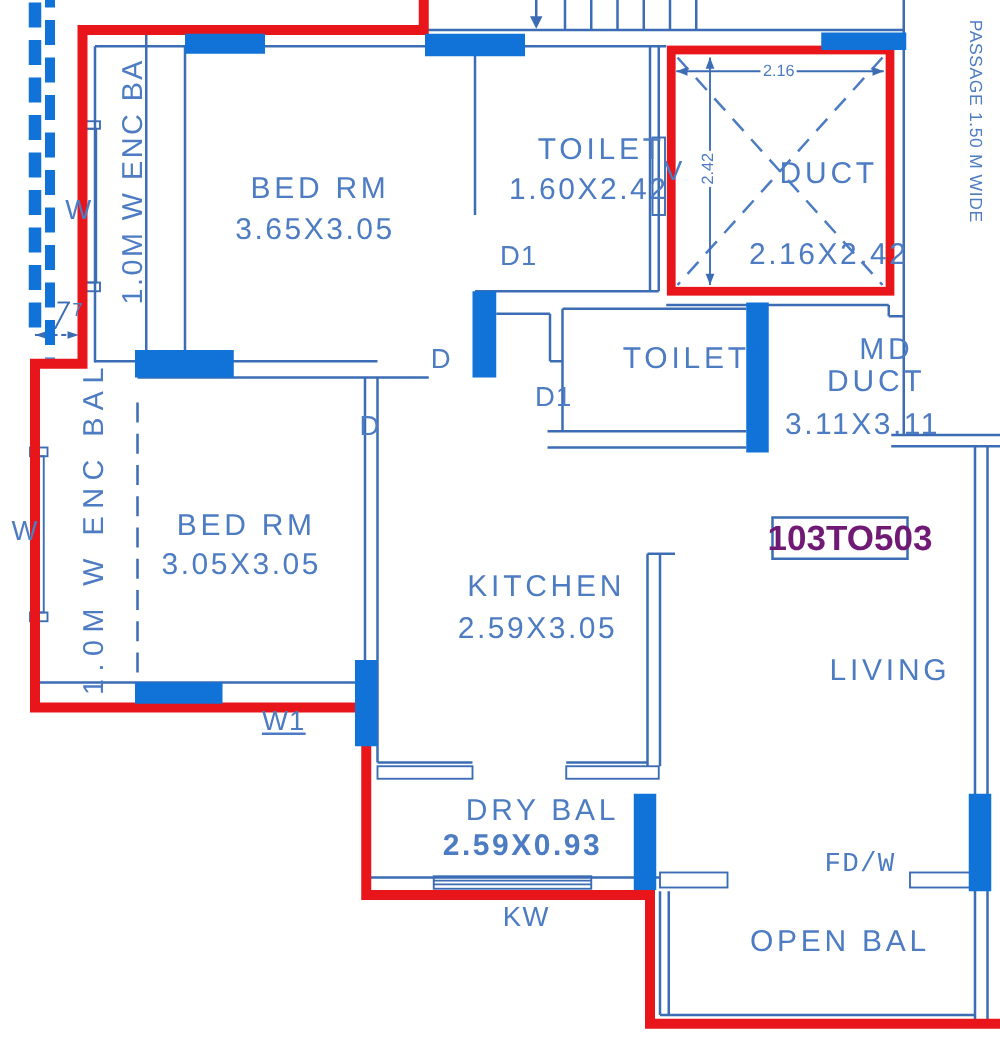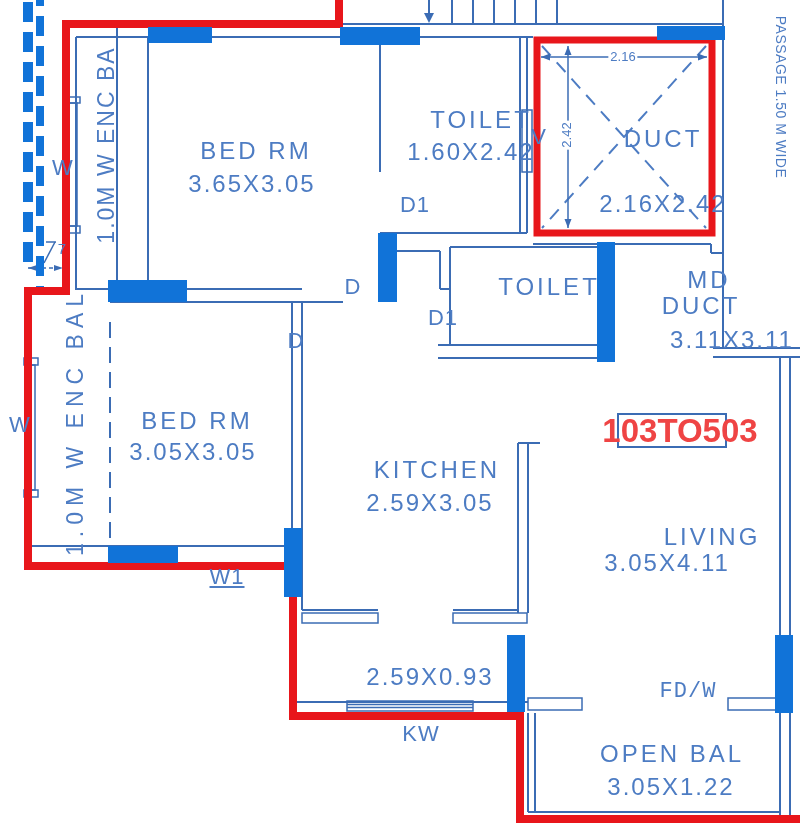--- a/index.html
+++ b/index.html
@@ -21,21 +21,21 @@
   .lbl.vbal1{font-size:23px;letter-spacing:2px;}
   .lbl.vbal2{font-size:23px;letter-spacing:6px;}
   .lbl.passage{font-size:14px;letter-spacing:0.5px;}
   .lbl.dimduct{background:#fff;padding:0 2px;}
   .tagbox{
     position:absolute;left:617px;top:413px;width:110px;height:35px;
     border:2px solid #3b6cb4;box-sizing:border-box;
   }
   .taglbl{
     position:absolute;left:680px;top:431px;transform:translate(-50%,-50%);
-    color:#ef4444;font-size:33px;font-weight:700;letter-spacing:0;white-space:nowrap;
+    color:#701a75;font-size:28px;font-weight:700;letter-spacing:0;white-space:nowrap;
   }
 </style>
 </head>
 <body>
 
 <div class="plan">
 
   <svg width="800" height="832" viewBox="0 0 800 832">
 
     <g stroke="#3b6cb4" stroke-width="2" fill="none">
@@ -185,35 +185,34 @@
   <div class="lbl name" style="left:481px;top:120px;">TOILET</div>
   <div class="lbl" style="left:471px;top:152px;">1.60X2.42</div>
 
   <div class="lbl name" style="left:663px;top:139px;">DUCT</div>
   <div class="lbl" style="left:663px;top:172px;margin-top:32px;">2.16X2.42</div>
 
   <div class="lbl name" style="left:549px;top:287px;">TOILET</div>
 
   <div class="lbl name" style="left:709px;top:280px;">MD</div>
   <div class="lbl name" style="left:701px;top:306px;">DUCT</div>
-  <div class="lbl" style="left:690px;top:340px;margin-left:42px;">3.11X3.11</div>
+  <div class="lbl" style="left:690px;top:340px;">3.11X3.11</div>
 
   <div class="lbl name" style="left:197px;top:421px;">BED RM</div>
   <div class="lbl" style="left:193px;top:452px;">3.05X3.05</div>
 
   <div class="lbl name" style="left:437px;top:470px;">KITCHEN</div>
   <div class="lbl" style="left:430px;top:503px;">2.59X3.05</div>
 
   <div class="lbl name" style="left:712px;top:537px;">LIVING</div>
-  <div class="lbl" style="left:667px;top:563px;">3.05X4.11</div>
-
-  <div class="lbl" style="left:430px;top:677px;">2.59X0.93</div>
+
+  <div class="lbl name" style="left:434px;top:649px;">DRY BAL</div>
+  <div class="lbl" style="left:418px;top:677px;font-weight:bold;">2.59X0.93</div>
 
   <div class="lbl name" style="left:672px;top:754px;">OPEN BAL</div>
-  <div class="lbl" style="left:671px;top:787px;">3.05X1.22</div>
 
   <div class="tagbox"></div>
   <div class="taglbl">103TO503</div>
 
   <div class="lbl sm" style="left:353px;top:287px;">D</div>
   <div class="lbl sm" style="left:296px;top:341px;">D</div>
   <div class="lbl sm" style="left:415px;top:205px;">D1</div>
   <div class="lbl sm" style="left:443px;top:318px;">D1</div>
   <div class="lbl sm" style="left:539px;top:137px;">V</div>
   <div class="lbl sm" style="left:63px;top:168px;">W</div>

